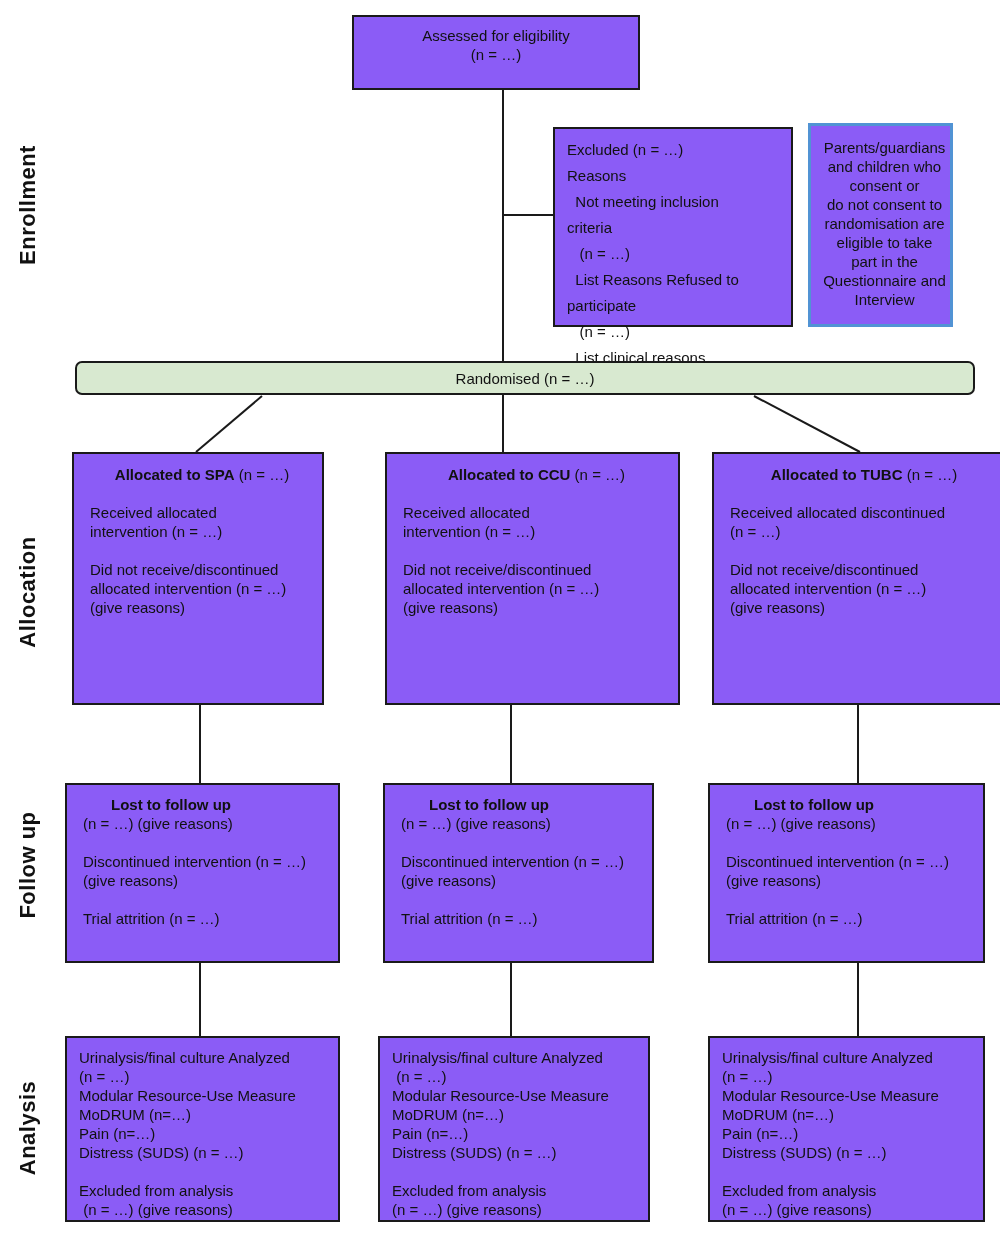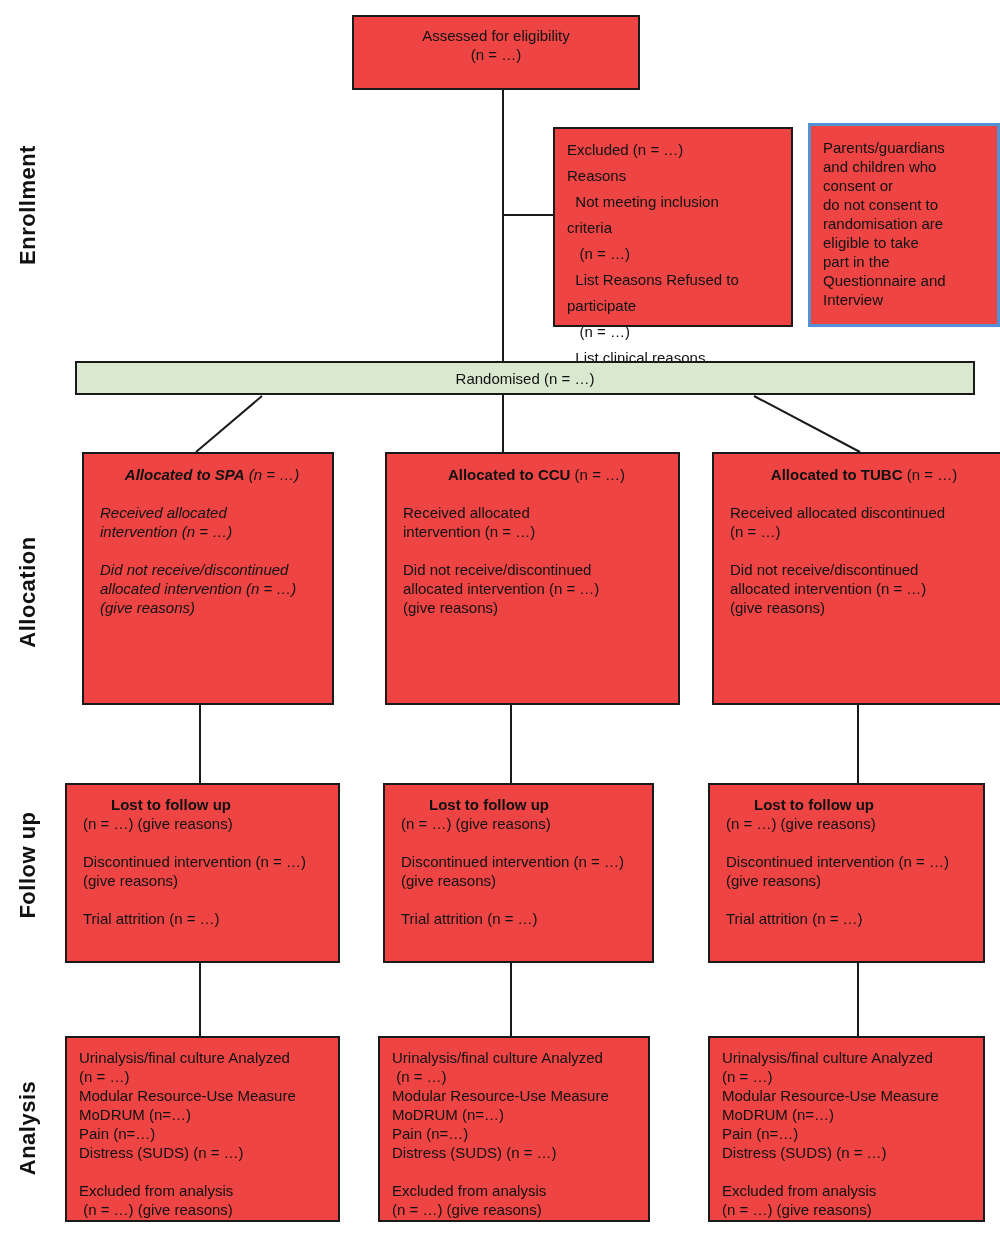--- a/index.html
+++ b/index.html
@@ -15,21 +15,21 @@
   svg.lines {
     position: absolute;
     top: 0; left: 0;
     width: 1000px; height: 1239px;
     z-index: 0;
   }
   .box {
     position: absolute;
     box-sizing: border-box;
     border: 2px solid #1a1a1a;
-    background: #ef4444;
+    background: #8b5cf6;
     z-index: 1;
     font-size: 15px;
     line-height: 19px;
   }
   .pre { white-space: pre-wrap; }
   .center { text-align: center; }
   .vlabel {
     position: absolute;
     width: 240px;
     height: 30px;
@@ -37,26 +37,26 @@
     text-align: center;
     font-weight: bold;
     font-size: 22px;
     transform: rotate(-90deg);
     z-index: 1;
     letter-spacing: 0.5px;
   }
   
   #assessed-box   { left: 352px; top: 15px;  width: 288px; height: 75px; padding-top: 9px; }
   #excluded-box   { left: 553px; top: 127px; width: 240px; height: 200px; padding: 8px 6px 0 12px; line-height: 26px; }
-  #consent-box    { left: 808px; top: 123px; width: 192px; height: 204px;
-                    border: 3px solid var(--consent-border, #5193d4); padding: 12px 4px 0 12px; }
+  #consent-box    { left: 808px; top: 123px; width: 145px; height: 204px;
+                    border: 3px solid var(--consent-border, #5193d4); padding: 12px 4px 0 12px; text-align: center; }
   #randomised-bar { left: 75px;  top: 361px; width: 900px; height: 34px;
-                    background: var(--randomised-bg, #d8e9d0); line-height: 31px; }
+                    background: var(--randomised-bg, #d8e9d0); line-height: 31px; border-radius: 7px; }
   .alloc-box      { top: 452px; height: 253px; padding: 11px 8px 0 16px; }
-  #alloc-spa      { left: 82px;  width: 252px; font-style: italic; }
+  #alloc-spa      { left: 72px;  width: 252px; }
   #alloc-ccu      { left: 385px; width: 295px; }
   #alloc-tubc     { left: 712px; width: 296px; }
   .alloc-title    { text-align: center; margin-bottom: 19px; }
   .alloc-title .t { font-weight: bold; }
   .fup-box        { top: 783px; height: 180px; padding: 10px 8px 0 16px; }
   #fup-1          { left: 65px;  width: 275px; }
   #fup-2          { left: 383px; width: 271px; }
   #fup-3          { left: 708px; width: 277px; }
   .fup-title      { font-weight: bold; margin-left: 28px; }
   .ana-box        { top: 1036px; height: 186px; padding: 10px 6px 0 12px; }

